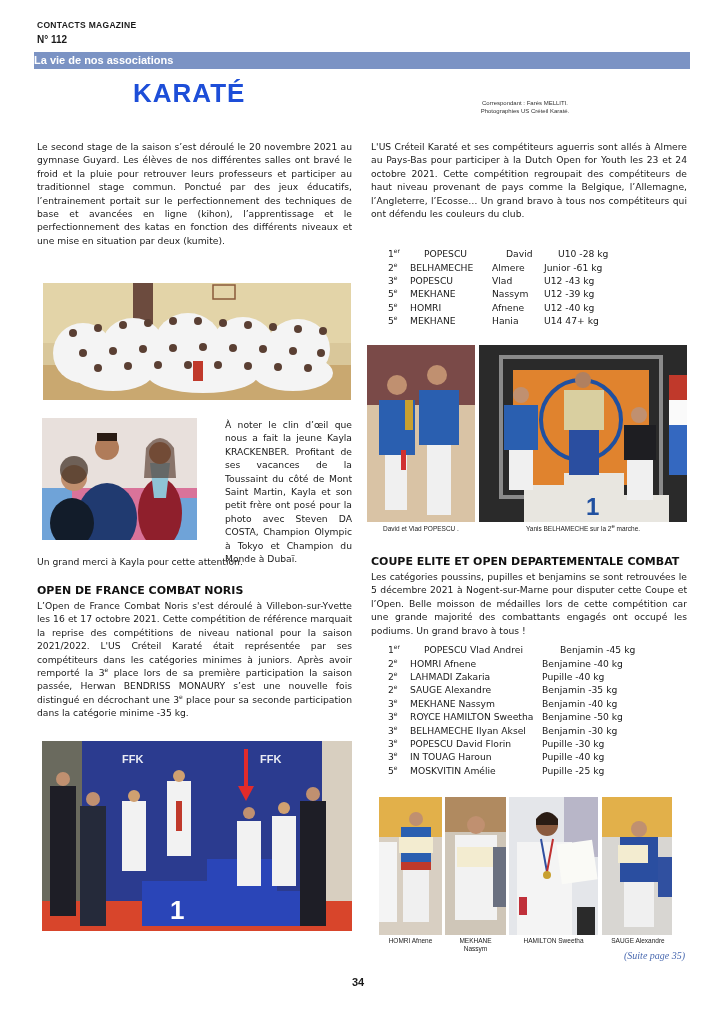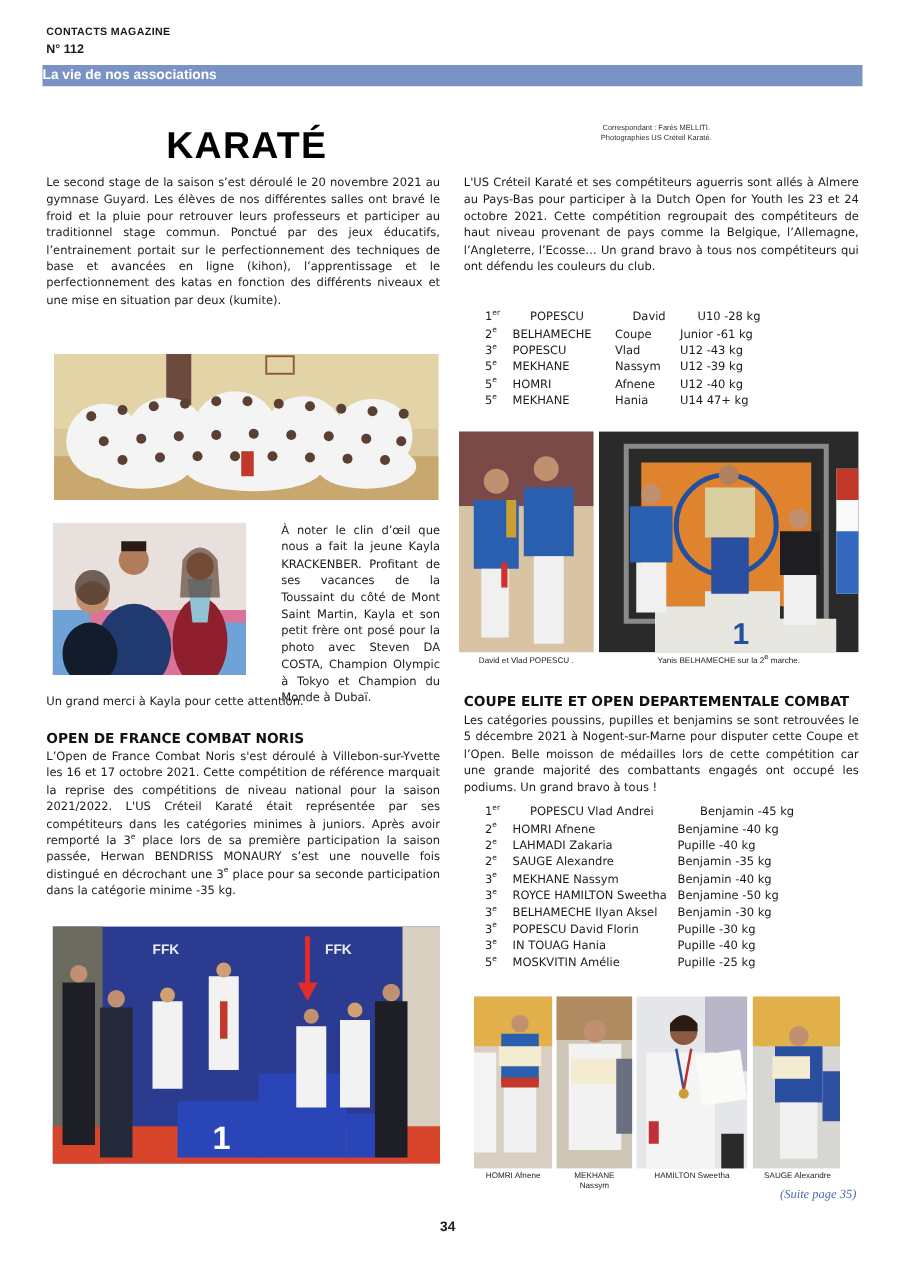--- a/index.html
+++ b/index.html
@@ -5,21 +5,21 @@
   * { box-sizing: border-box; margin: 0; padding: 0; }
   html, body { width: 724px; height: 1024px; background: #ffffff; overflow: hidden; }
   body { position: relative; font-family: "Liberation Sans", sans-serif; color: #1a1a1a; }
 
   .mag-name { position: absolute; left: 37px; top: 20px; font-size: 8.5px; font-weight: bold; letter-spacing: 0.3px; }
   .issue { position: absolute; left: 37px; top: 34px; font-size: 10px; font-weight: bold; }
 
   .banner { position: absolute; left: 34px; top: 52px; width: 656px; height: 17px; background: #7b93c4;
             color: #fff; font-size: 11px; font-weight: bold; text-align: left; line-height: 17px; }
 
-  .karate-title { position: absolute; left: 133px; top: 100px; font-size: 30px; font-weight: bold; color: #000000; letter-spacing: 1px; }
+  .karate-title { position: absolute; left: 133px; top: 78px; font-size: 26px; font-weight: bold; color: #1d4ed8; letter-spacing: 1px; }
   .credits { position: absolute; left: 460px; top: 100px; width: 130px; font-size: 6px; line-height: 7.5px; text-align: center; color: #333; }
 
   .col { position: absolute; font-family: "DejaVu Sans", sans-serif; }
   .h2 { font-family: "DejaVu Sans", sans-serif; font-weight: bold; font-size: 11px; color: #111; margin-bottom: 2px; }
   .p { font-size: 9.2px; line-height: 13.4px; text-align: justify; color: #1a1a1a; }
 
   .photo { position: absolute; overflow: hidden; }
   .caption { position: absolute; font-size: 6.5px; text-align: center; color: #222; line-height: 8px; }
 
   table.res { border-collapse: collapse; font-family: "DejaVu Sans", sans-serif; font-size: 9.2px; color: #1a1a1a; }
@@ -169,21 +169,21 @@
   <tbody>
       <tr>
     <td style="width:22px"><span>1</span><sup>er</sup></td>
     <td style="width:82px; padding-left:14px">POPESCU</td>
     <td style="width:52px; padding-left:14px">David</td>
     <td style="padding-left:14px">U10 -28 kg</td>
   </tr>
   <tr>
     <td><span>2</span><sup>e</sup></td>
     <td>BELHAMECHE</td>
-    <td>Coupe</td>
+    <td>Almere</td>
     <td>Junior -61 kg</td>
   </tr>
   <tr>
     <td><span>3</span><sup>e</sup></td>
     <td>POPESCU</td>
     <td>Vlad</td>
     <td>U12 -43 kg</td>
   </tr>
   <tr>
     <td><span>5</span><sup>e</sup></td>
@@ -291,21 +291,21 @@
     <td>BELHAMECHE Ilyan Aksel</td>
     <td>Benjamin -30 kg</td>
   </tr>
   <tr>
     <td><span>3</span><sup>e</sup></td>
     <td>POPESCU David Florin</td>
     <td>Pupille -30 kg</td>
   </tr>
   <tr>
     <td><span>3</span><sup>e</sup></td>
-    <td>IN TOUAG Hania</td>
+    <td>IN TOUAG Haroun</td>
     <td>Pupille -40 kg</td>
   </tr>
   <tr>
     <td><span>5</span><sup>e</sup></td>
     <td>MOSKVITIN Amélie</td>
     <td>Pupille -25 kg</td>
   </tr>
 </tbody>
   </table>
 

